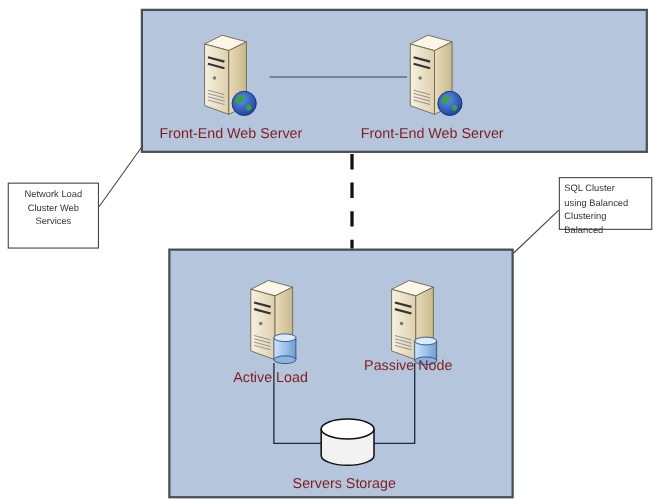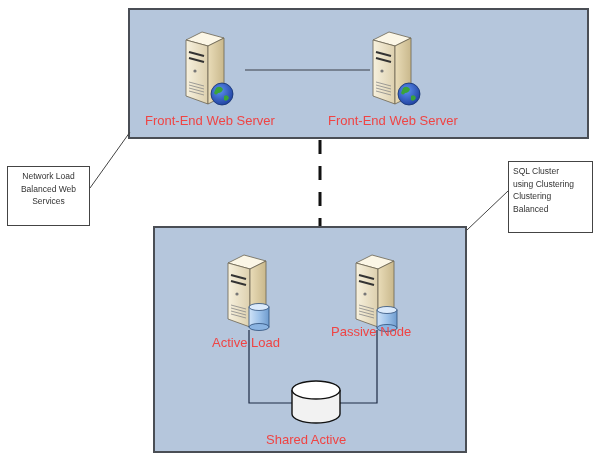--- a/index.html
+++ b/index.html
@@ -1,25 +1,25 @@
 <!DOCTYPE html>
 <html><head>
   <meta charset="utf-8">
   <style>
     html, body { margin: 0; padding: 0; background: #ffffff; }
     body { width: 600px; height: 458px; position: relative; overflow: hidden;
            font-family: "Liberation Sans", sans-serif; }
     .zone { position: absolute; background: #b5c6dc; border: 2px solid #4a4e55; box-sizing: border-box; }
     #zone-web { left: 128px; top: 8px; width: 461px; height: 131px; }
     #zone-sql { left: 153px; top: 226px; width: 314px; height: 227px; }
-    .label { position: absolute; font-size: 13px; color: #ef4444; white-space: nowrap; }
+    .label { position: absolute; font-size: 13px; color: #7f1d1d; white-space: nowrap; }
     .callout { position: absolute; background: #fff; border: 1px solid #444; box-sizing: border-box;
                font-size: 8.5px; line-height: 12.5px; color: #333; padding: 3px 4px; }
     #callout-nlb { left: 7px; top: 166px; width: 83px; height: 60px; text-align: center; }
-    #callout-sql { left: 508px; top: 161px; width: 85px; height: 72px; text-align: left; }
+    #callout-sql { left: 508px; top: 161px; width: 85px; height: 48px; text-align: left; }
     svg.overlay { position: absolute; left: 0; top: 0; width: 600px; height: 458px; pointer-events: none; }
     .icon { position: absolute; }
   </style>
 </head>
 <body>
 
 <div class="zone" id="zone-web"></div>
 <div class="zone" id="zone-sql"></div>
 
 <svg class="overlay" viewBox="0 0 600 458">
@@ -100,25 +100,25 @@
     <ellipse cx="47" cy="75" rx="10" ry="3.5" fill="#8bb4e2" stroke="#2d4e78" stroke-width="0.8"></ellipse>
     <ellipse cx="47" cy="57" rx="10" ry="3.5" fill="#dbeafb" stroke="#2d4e78" stroke-width="0.8"></ellipse>
   </g>
 </svg>
 <div class="label" style="left:331px;top:324px">Passive Node</div>
 
 <svg class="icon" style="left:288px;top:376px" width="56" height="52" viewBox="0 0 56 52">
   <path d="M4,14 L4,38 A24,9 0 0 0 52,38 L52,14" fill="#f2f2f2" stroke="#111" stroke-width="1.4"></path>
   <ellipse cx="28" cy="14" rx="24" ry="9" fill="#ffffff" stroke="#111" stroke-width="1.4"></ellipse>
 </svg>
-<div class="label" style="left:266px;top:432px">Shared Active</div>
+<div class="label" style="left:266px;top:432px">Servers Storage</div>
 
 <div class="callout" id="callout-nlb">
   <div>Network Load</div>
-  <div>Balanced Web</div>
+  <div>Cluster Web</div>
   <div>Services</div>
 </div>
 <div class="callout" id="callout-sql">
   <div>SQL Cluster</div>
-  <div>using Clustering</div>
+  <div>using Balanced</div>
   <div>Clustering</div>
   <div>Balanced</div>
 </div>
 
 </body></html>

